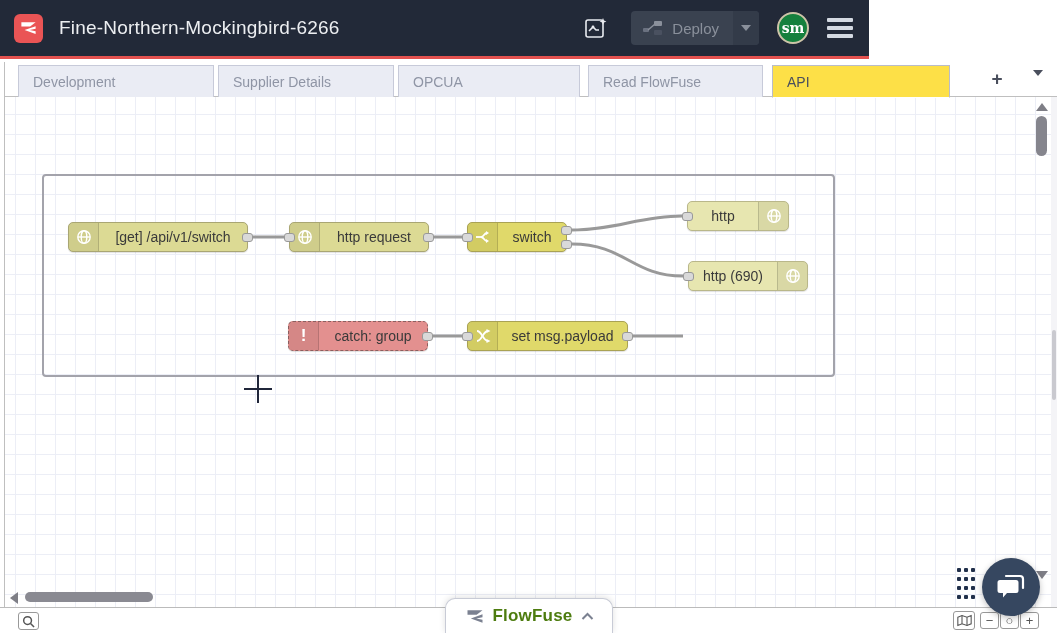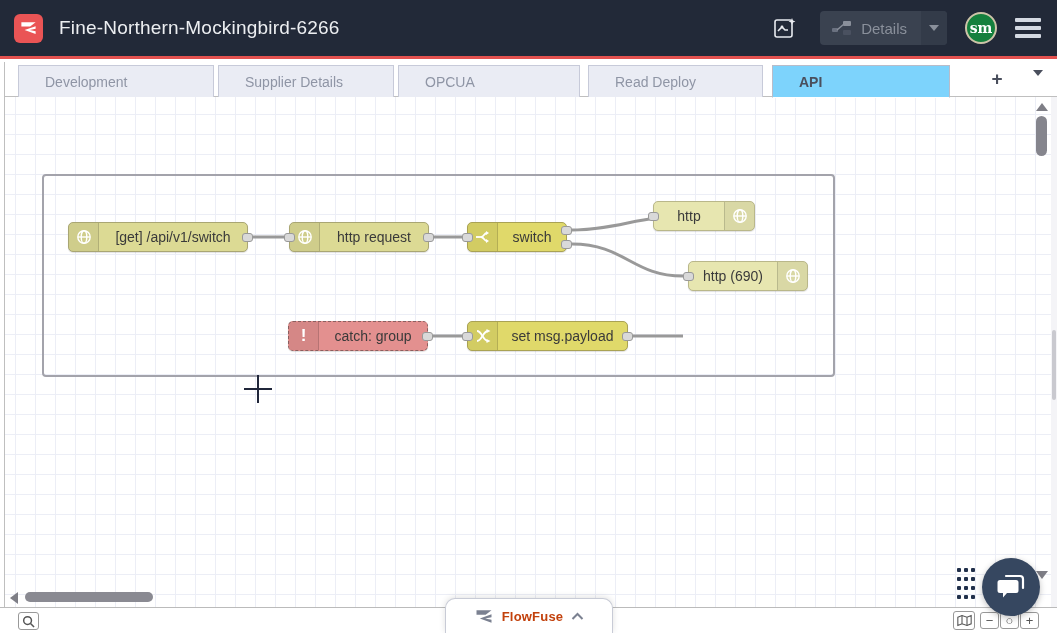--- a/index.html
+++ b/index.html
@@ -1,21 +1,21 @@
 <!DOCTYPE html>
 <html><head>
 <meta charset="utf-8">
 <style>
   * { margin:0; padding:0; box-sizing:border-box; }
   html,body { width:1057px; height:633px; overflow:hidden;
     font-family:"Liberation Sans", sans-serif; background:#fff; }
   #app { position:relative; width:1057px; height:633px; }
 
   
-  #header { position:absolute; left:0; top:0; width:1057px; height:59px;
+  #header { position:absolute; left:0; top:0; width:869px; height:59px;
     background:#222938; border-bottom:3px solid #e4514f;
     display:flex; align-items:center; }
   #logo { width:29px; height:29px; background:#ea5455; border-radius:6px;
     margin-left:14px; display:flex; align-items:center; justify-content:center; }
   #hdr-title { color:#eceef1; font-size:19px; margin-left:16px; letter-spacing:.2px; }
   #hdr-right { margin-left:auto; display:flex; align-items:center; gap:18px; margin-right:16px; }
   #ai-btn { width:34px; height:34px; display:flex; align-items:center; justify-content:center; cursor:pointer; }
   #deploy { height:34px; background:#3a4250; border-radius:4px; display:flex; align-items:center; overflow:hidden; }
   #deploy .dmain { display:flex; align-items:center; gap:9px; padding:0 14px 0 12px; }
   #deploy .dlabel { color:#8a909b; font-size:15px; }
@@ -27,24 +27,24 @@
     border:2px solid #cdc4a8; color:#fff; font-size:14px; font-weight:bold;
     display:flex; align-items:center; justify-content:center;
     font-family:"DejaVu Serif", serif; }
   #burger { display:flex; flex-direction:column; gap:4px; cursor:pointer; }
   #burger span { width:26px; height:4px; background:#d4d9e2; border-radius:1px; }
 
   
   #tabbar { position:absolute; left:0; top:62px; width:1057px; height:35px;
     background:#fff; border-bottom:1px solid #bfbfbf; }
   .tab { position:absolute; top:3px; height:32px; display:flex; align-items:center;
-    padding-left:26px; font-size:14px; background:#eaecf4;
+    padding-left:14px; font-size:14px; background:#eaecf4;
     border:1px solid #c7cad9; border-bottom:none; color:#8f95a5; cursor:pointer; }
-  .tab.active { background:#7dd3fc; border:1px solid #b9bcc9; border-bottom:1px solid #fff;
-    height:33px; color:#4a4f5d; font-weight:bold; z-index:2; }
+  .tab.active { background:#fde047; border:1px solid #b9bcc9; border-bottom:1px solid #fff;
+    height:33px; color:#4a4f5d; font-weight:normal; z-index:2; }
   #tab-add { position:absolute; right:48px; top:6px; font-size:19px; font-weight:bold;
     color:#4a4f5d; cursor:pointer; width:24px; text-align:center; }
   #tab-menu { position:absolute; right:14px; top:14px; cursor:pointer; }
 
   
   #canvas { position:absolute; left:0; top:97px; width:1057px; height:510px;
     background-color:#fff;
     background-image:
       linear-gradient(to right, #eceef6 1px, transparent 1px),
       linear-gradient(to bottom, #eceef6 1px, transparent 1px);
@@ -116,21 +116,21 @@
   #btn-zout { left:980px; top:4px; width:19px; height:17px; }
   #btn-zreset { left:1000px; top:4px; width:19px; height:17px; }
   #btn-zin { left:1020px; top:4px; width:19px; height:17px; }
 
   
   #ff-pill { position:absolute; left:445px; top:598px; width:168px; height:35px;
     background:#fff; border:1px solid #c8cbd6; border-bottom:none;
     border-radius:10px 10px 0 0; box-shadow:0 -1px 6px rgba(0,0,0,.12);
     display:flex; align-items:center; justify-content:center; gap:8px; z-index:5;
     cursor:pointer; }
-  #ff-pill .ff-text { color:#c2410c; font-size:13px; font-weight:bold; letter-spacing:.2px; }
+  #ff-pill .ff-text { color:#4d7c0f; font-size:17px; font-weight:bold; letter-spacing:.2px; }
 
   
   #dots { position:absolute; left:957px; top:568px; width:18px; height:31px;
     display:grid; grid-template-columns:repeat(3,4px); grid-auto-rows:4px;
     gap:5px 3px; z-index:3; cursor:grab; }
   #dots i { background:#21304b; border-radius:1px; }
   #chat { position:absolute; left:982px; top:558px; width:58px; height:58px;
     border-radius:50%; background:#364760; display:flex; align-items:center;
     justify-content:center; z-index:6; cursor:pointer; box-shadow:0 2px 6px rgba(0,0,0,.25); }
 </style>
@@ -157,21 +157,21 @@
         </svg>
       </div>
       <div id="deploy">
         <div class="dmain">
           <svg width="20" height="16" viewBox="0 0 20 16">
             <rect x="0" y="8" width="6" height="4" rx="1" fill="#6a7180"></rect>
             <rect x="11" y="1" width="8" height="5" rx="1" fill="#8a909b"></rect>
             <rect x="11" y="10" width="8" height="5" rx="1" fill="#4a5160"></rect>
             <path d="M5 10 L12 4" stroke="#8a909b" stroke-width="1.5"></path>
           </svg>
-          <span class="dlabel">Details</span>
+          <span class="dlabel">Deploy</span>
         </div>
         <div class="dcaret">
           <span class="caret-down"></span>
         </div>
       </div>
       <div id="avatar">sm</div>
       <div id="burger">
         <span></span>
           <span></span>
           <span></span>
@@ -183,21 +183,21 @@
     <div class="tab" style="left:18px;width:196px">
       <span>Development</span>
       </div>
     <div class="tab" style="left:218px;width:176px">
       <span>Supplier Details</span>
       </div>
     <div class="tab" style="left:398px;width:182px">
       <span>OPCUA</span>
       </div>
     <div class="tab" style="left:588px;width:175px">
-      <span>Read Deploy</span>
+      <span>Read FlowFuse</span>
       </div>
     <div class="tab active" style="left:772px;width:178px">
       <span>API</span>
       </div>
     <div id="tab-add">+</div>
     <div id="tab-menu">
       <span class="caret-down" style="border-top-color:#4a4f5d"></span>
     </div>
   </div>
 
@@ -247,21 +247,21 @@
         <svg width="16" height="16" viewBox="0 0 16 16" fill="none" stroke="#fff" stroke-width="1.4">
           <circle cx="8" cy="8" r="6.2"></circle>
             <ellipse cx="8" cy="8" rx="2.8" ry="6.2"></ellipse>
             <path d="M2 8 h12"></path>
         </svg>
         </span>
       <span class="nlabel">http request</span>
       <span class="port pr"></span>
     </div>
 
-    <div class="node n-httpres" style="left:653px;top:104px;width:102px">
+    <div class="node n-httpres" style="left:687px;top:104px;width:102px">
       <span class="port pl"></span>
       <span class="nlabel">http</span>
       <span class="nicon ir">
         <svg width="16" height="16" viewBox="0 0 16 16" fill="none" stroke="#fff" stroke-width="1.4">
           <circle cx="8" cy="8" r="6.2"></circle>
             <ellipse cx="8" cy="8" rx="2.8" ry="6.2"></ellipse>
             <path d="M2 8 h12"></path>
         </svg>
         </span>
     </div>

